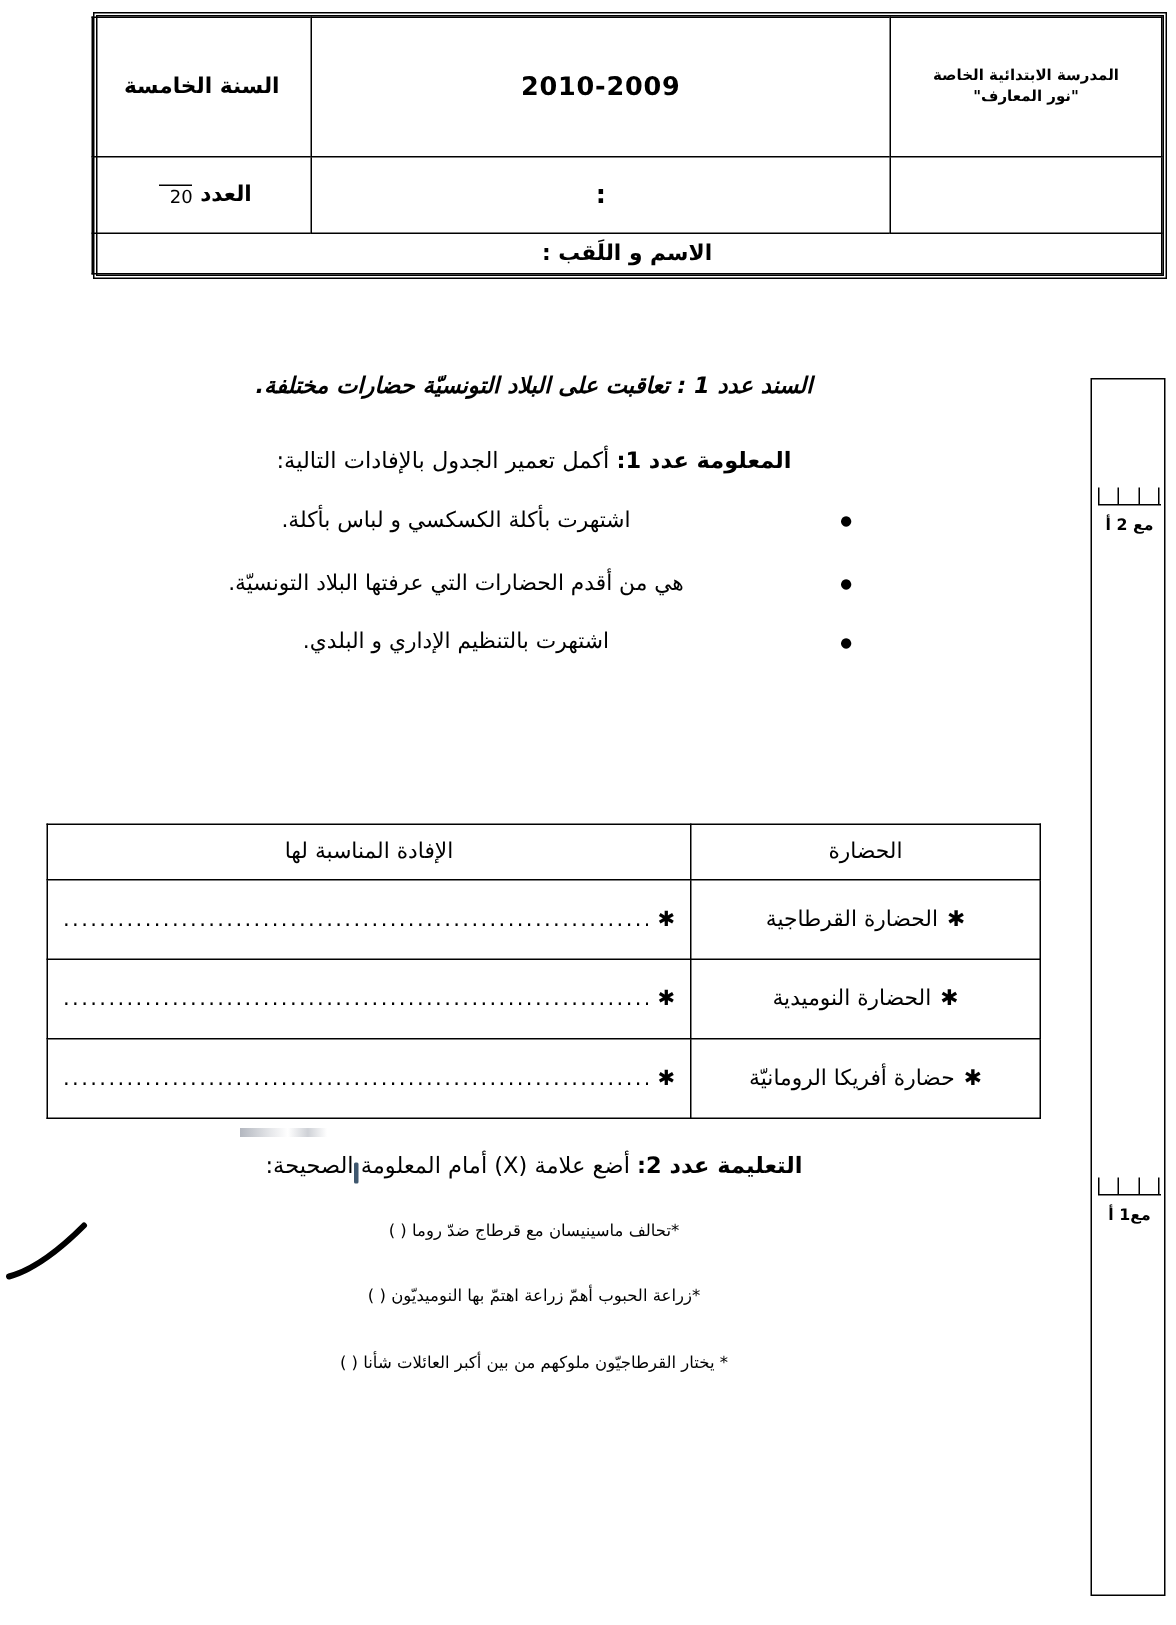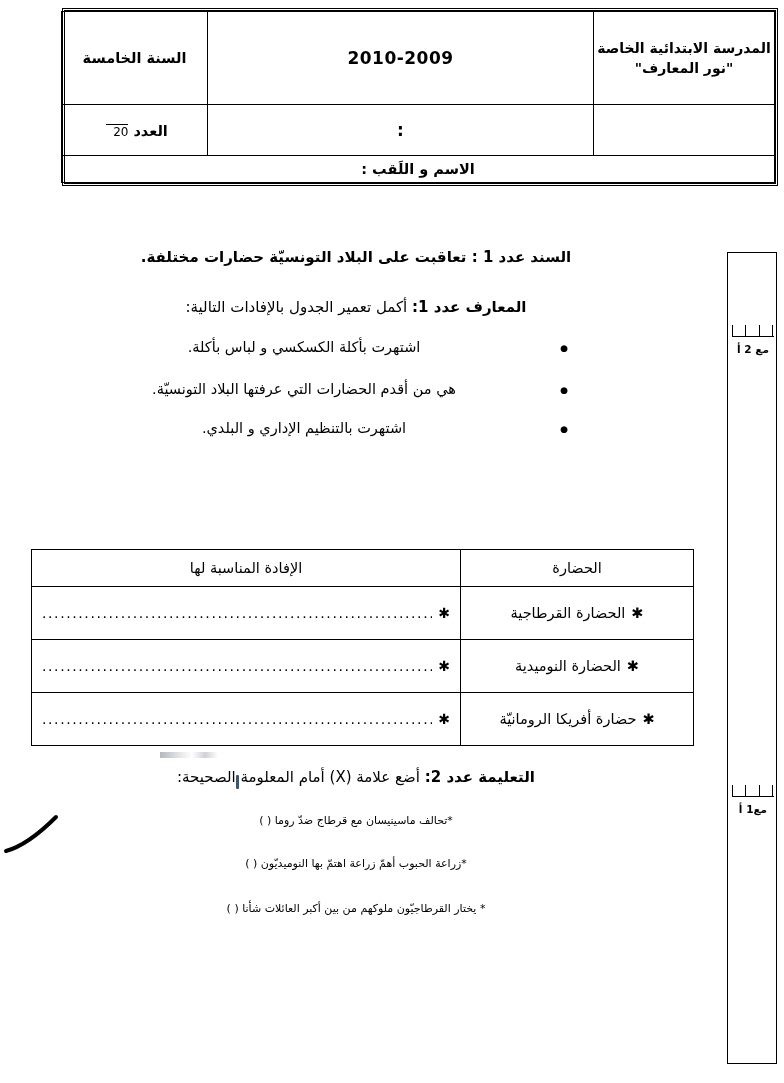--- a/index.html
+++ b/index.html
@@ -33,21 +33,21 @@
     table-layout: fixed;
   }
   table.header-table td {
     border: 1.5px solid #000;
     padding: 0;
     vertical-align: middle;
     text-align: center;
   }
   td.cell-school {
     width: 180px;
-    font-size: 14px;
+    font-size: 10px;
     font-weight: bold;
     line-height: 1.45;
     padding: 6px 7px;
   }
   td.cell-year {
     width: 385px;
     font-size: 17px;
     font-weight: bold;
     letter-spacing: 0.5px;
   }
@@ -160,20 +160,21 @@
 
   .line-source {
     position: absolute;
     top: 12px;
     right: 12px;
     left: 12px;
     text-align: center;
     font-size: 15px;
     font-weight: bold;
     direction: rtl;
+    font-style: italic;
   }
   .line-source .lead { font-weight: bold; }
 
   .line-instr1 {
     position: absolute;
     top: 62px;
     right: 12px;
     left: 12px;
     text-align: center;
     font-size: 15px;
@@ -384,21 +385,21 @@
 </div>
 
 <div class="body-area">
 
   <div class="line-source">
     <span class="lead">السند عدد 1 :</span>
     <span>تعاقبت على البلاد التونسيّة حضارات مختلفة.</span>
   </div>
 
   <div class="line-instr1">
-    <span class="lead">المعارف عدد 1:</span>
+    <span class="lead">المعلومة عدد 1:</span>
     <span>أكمل تعمير الجدول بالإفادات التالية:</span>
   </div>
 
   <ul class="bullets">
     <li>اشتهرت بأكلة الكسكسي و لباس بأكلة.</li>
     <li>هي من أقدم الحضارات التي عرفتها البلاد التونسيّة.</li>
     <li>اشتهرت بالتنظيم الإداري و البلدي.</li>
   </ul>
 
   <div class="answer-table-wrap">

